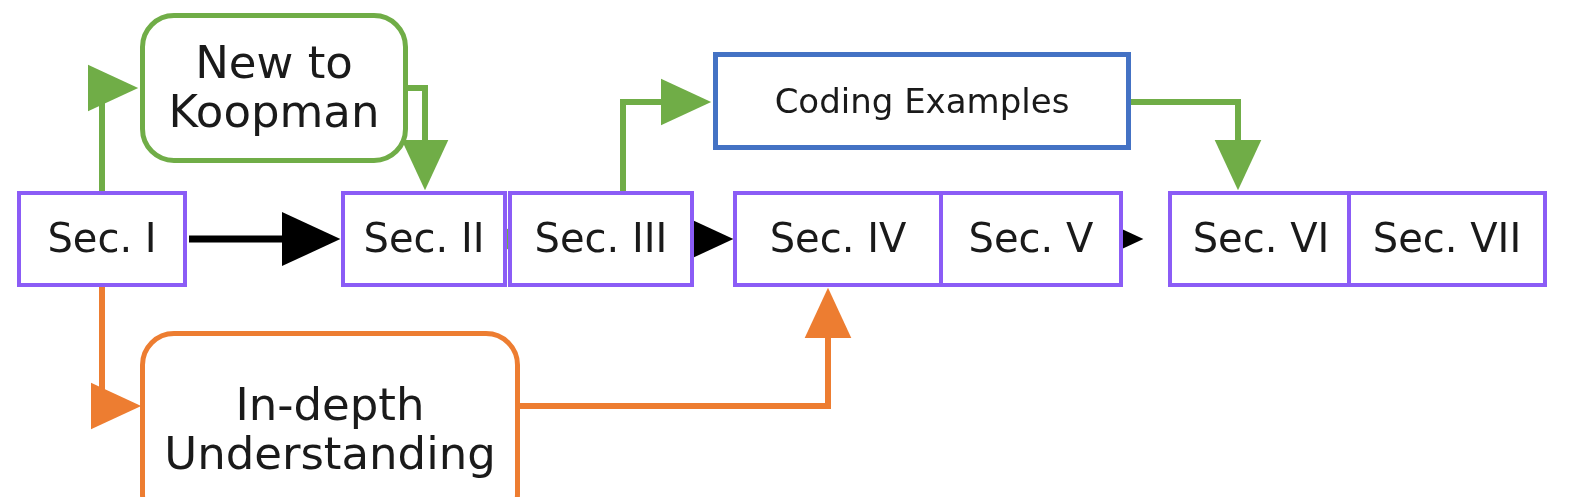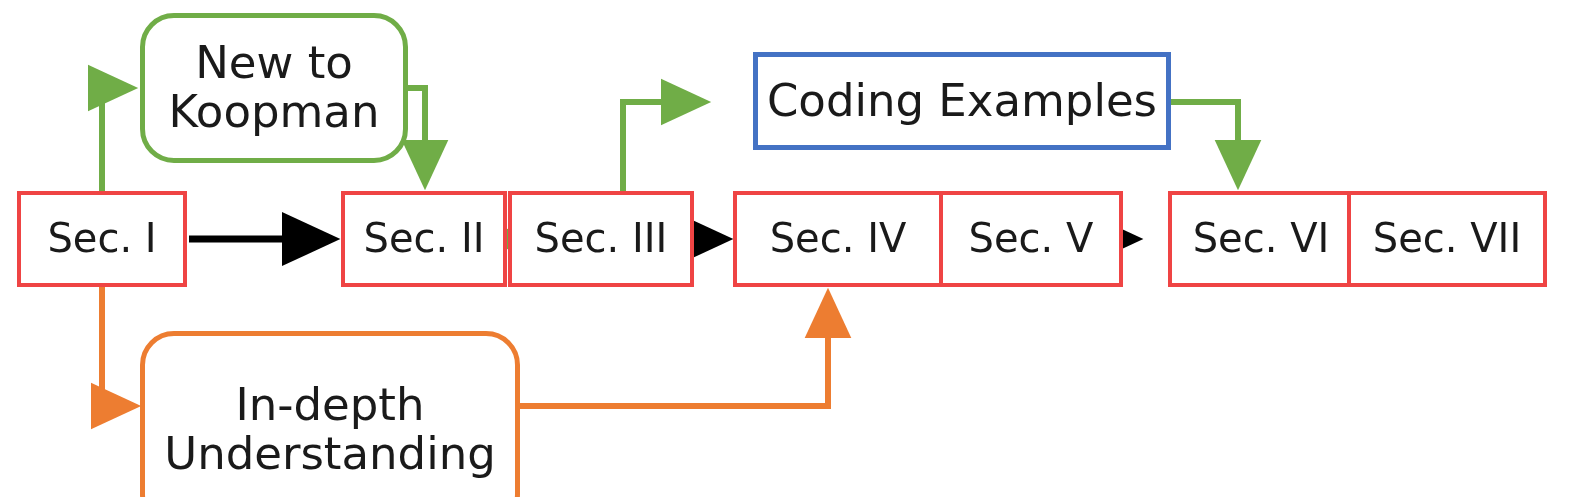--- a/index.html
+++ b/index.html
@@ -32,37 +32,36 @@
     align-items: center;
     justify-content: center;
     text-align: center;
     background: #ffffff;
     color: #1a1a1a;
     line-height: 1.08;
     white-space: pre-line;
     user-select: none;
   }
   .sec-node {
-    border: 4px solid #ef4444;
+    border: 4px solid #8b5cf6;
     font-size: 40px;
     height: 96px;
     top: 191px;
   }
   .sec-node .node-label { display: block; }
   .rounded-node {
     border-width: 5px;
     border-style: solid;
     border-radius: 34px;
     font-size: 45px;
   }
   .rect-node {
     border-width: 5px;
     border-style: solid;
-    font-size: 45px;
-    margin-left: 40px;
+    font-size: 34px;
   }
   #node-new-to-koopman {
     left: 140px; top: 13px; width: 268px; height: 150px;
     border-color: #70AD47;
   }
   #node-in-depth {
     left: 140px; top: 331px; width: 380px; height: 197px;
     border-color: #ED7D31;
   }
   #node-coding-examples {

